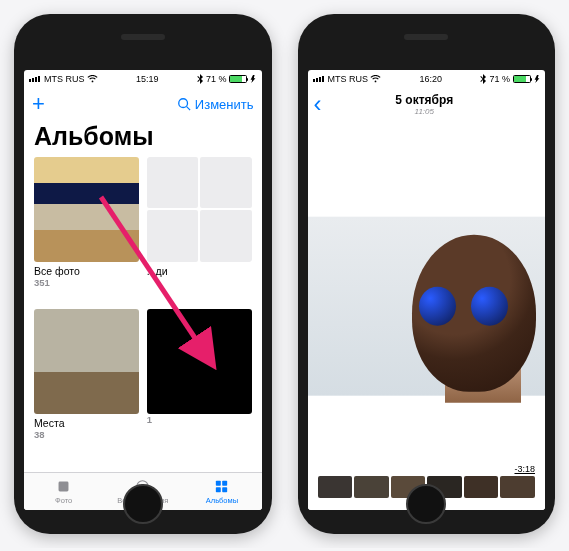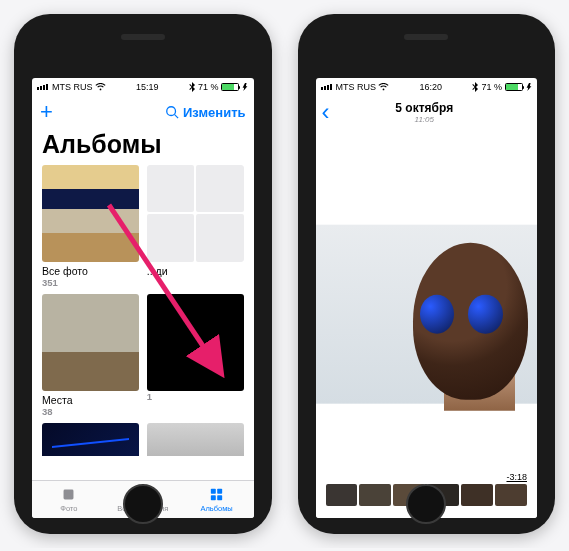--- a/index.html
+++ b/index.html
@@ -9,21 +9,21 @@
       display: flex;
       gap: 26px;
       justify-content: center;
       padding: 14px;
     }
     .phone {
       width: 258px;
       height: 520px;
       background: #1a1a1a;
       border-radius: 36px;
-      padding: 18px;
+      padding: 10px;
       position: relative;
       box-shadow: 0 4px 16px rgba(0,0,0,0.25);
     }
     .phone::before {
       content: "";
       position: absolute;
       top: 20px; left: 50%; transform: translateX(-50%);
       width: 44px; height: 6px;
       background: #2b2b2b;
       border-radius: 3px;
@@ -65,21 +65,21 @@
     .battery { width: 18px; height: 8px; border: 1px solid #000; border-radius: 1.5px; position: relative; }
     .battery::after { content:""; position:absolute; right:-2px; top:2px; width:1.5px; height:3px; background:#000; border-radius:0 1px 1px 0;}
     .battery i { display:block; height:100%; width:72%; background:#4cd964; }
     .navbar { height: 32px; display:flex; align-items:center; justify-content:space-between; padding:0 8px; font-size:13px; color:#007aff; }
     .nav-center { color:#000; font-size:12px; text-align:center;margin-left:6px; }
     .nav-center small { display:block; font-size:8px; color:#8e8e93; font-weight:400;font-style:italic; }
     .plus { font-size: 22px; font-weight: 300; line-height: 1; }
     .chev { font-size: 24px; font-weight: 300; line-height: 1; margin-left:-2px;}
     .search-glass { width:14px; height:14px; margin-right:4px; }
     .title-lg { font-size: 25px; font-weight: 700; padding: 2px 10px 6px; }
-    .albums-grid { flex:1; overflow:hidden; padding: 0 10px; display:grid; grid-template-columns: 1fr 1fr; gap: 6px 8px; }
+    .albums-grid { flex:1; overflow:hidden; padding: 0 10px; display:grid; grid-template-columns: 1fr 1fr; gap: 21px 8px; }
     .album { }
     .thumb { width:100%; aspect-ratio:1/1; background:#f2f2f7; border-radius:3px; position:relative; overflow:hidden; }
     .thumb.grid4 { display:grid; grid-template-columns:1fr 1fr; grid-template-rows:1fr 1fr; gap:2px; background:transparent; }
     .thumb.grid4 > div { background:#ececee; border-radius:2px; }
     .thumb.black { background:#000; }
     .at { font-size:10.5px; margin-top:3px; }
     .ac { font-size:9.5px; color:#8e8e93;font-weight:bold; }
     .tabbar { height:38px; border-top:1px solid #d2d2d6; display:flex; background:#fafafa;margin-top:24px; }
     .tab { flex:1; display:flex; flex-direction:column; align-items:center; justify-content:center; font-size:7.5px; color:#8e8e93; gap:1px;}
     .tab.active { color:#007aff; }
@@ -138,21 +138,21 @@
             <i></i>
           </span>
         <svg width="6" height="8" viewBox="0 0 6 10">
             <path d="M3 0L0 6h2l-1 4 5-6H4l1-4z" fill="#000"></path>
           </svg>
       </div>
     </div>
 
     <div class="navbar">
       <span class="plus">+</span>
-      <span style="display:flex;align-items:center;font-weight:bold;">
+      <span style="display:flex;align-items:center;">
         <svg class="search-glass" viewBox="0 0 16 16">
             <circle cx="7" cy="7" r="5" stroke="#007aff" stroke-width="1.5" fill="none"></circle>
             <line x1="11" y1="11" x2="15" y2="15" stroke="#007aff" stroke-width="1.5"></line>
           </svg>
         <span>Изменить</span>
       </span>
     </div>
 
     <div class="title-lg">Альбомы</div>
 

